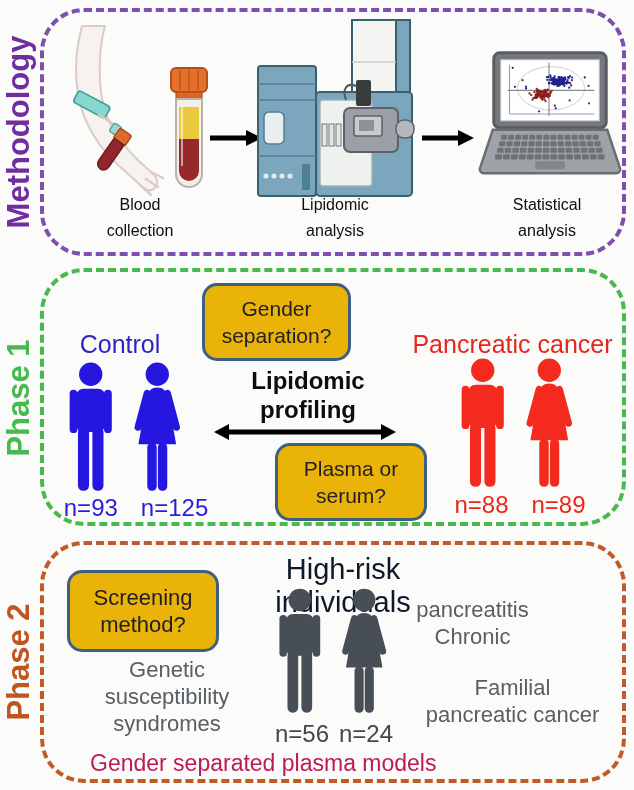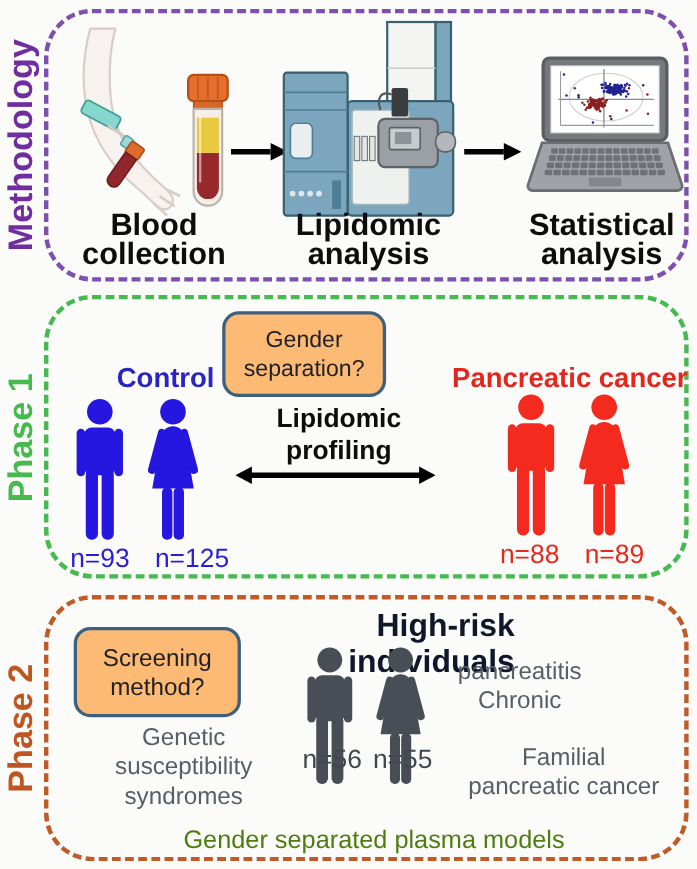--- a/index.html
+++ b/index.html
@@ -8,35 +8,35 @@
   .panel{position:absolute;left:40px;width:578px;border:4px dashed;border-radius:44px;}
   .p-meth{top:8px;height:240px;border-color:#7e4fae;}
   .p-ph1{top:268px;height:250px;border-color:#46b94f;}
   .p-ph2{top:541px;height:234px;border-color:#c05a26;}
   .side-label{position:absolute;font-weight:bold;font-size:31px;white-space:nowrap;
               transform:translate(-50%,-50%) rotate(-90deg);}
   .sl-meth{left:19px;top:132px;color:#6f2da0;}
   .sl-ph1{left:19px;top:398px;color:#46b94f;}
   .sl-ph2{left:19px;top:662px;color:#bf5622;}
   .abs{position:absolute;}
-  .step-label{position:absolute;text-align:center;font-weight:bold;font-size:28px;
+  .step-label{position:absolute;text-align:center;font-weight:normal;font-size:16px;
               line-height:26px;color:#0d0d0d;}
-  .qbox{position:absolute;background:#fdba74;border:3px solid #3f5f7e;border-radius:15px;
+  .qbox{position:absolute;background:#eab308;border:3px solid #3f5f7e;border-radius:15px;
         display:flex;flex-direction:column;justify-content:center;text-align:center;
         font-size:21px;line-height:27px;color:#212126;}
-  .cohort-title{position:absolute;text-align:right;font-weight:bold;font-size:25px;}
+  .cohort-title{position:absolute;text-align:center;font-weight:normal;font-size:25px;}
   .n-row{position:absolute;text-align:center;font-size:24px;display:flex;justify-content:center;gap:23px;}
   .gray-text{position:absolute;text-align:center;font-size:22px;line-height:27px;color:#585e66;}
   .couple{display:block;}
   .c-blue{color:#2517e0;}
   .c-red{color:#f32a1d;}
   .c-gray{color:#474e56;}
   .center-bold{position:absolute;text-align:center;font-weight:bold;font-size:24px;
                line-height:29px;color:#0d0d0d;}
-  .footer-note{position:absolute;text-align:center;font-size:23px;color:#4d7c0f;}
+  .footer-note{position:absolute;font-size:23px;color:#be185d;}
 </style>
 </head>
 <body>
 
 <div id="fig">
 
   <svg width="0" height="0" style="position:absolute">
     <defs>
       <g id="pict-couple">
 
@@ -460,20 +460,24 @@
     <div>Lipidomic</div>
     <div>profiling</div>
   </div>
 
   <svg class="abs" style="left:214px;top:423px" width="182" height="18" viewBox="0 0 182 18">
     <line x1="14" y1="9" x2="168" y2="9" stroke="#000" stroke-width="5"></line>
     <polygon points="15,1 0,9 15,17" fill="#000"></polygon>
     <polygon points="167,1 182,9 167,17" fill="#000"></polygon>
   </svg>
 
+  <div class="qbox" style="left:275px;top:443px;width:146px;height:72px">
+    <div>Plasma or</div>
+    <div>serum?</div>
+  </div>
 
   <div class="cohort-title" style="left:400px;top:330px;width:225px;color:#e5261e">Pancreatic cancer</div>
 
   <svg class="abs couple c-red" style="left:455px;top:358px" width="122" height="131" viewBox="0 0 220 236">
     <use href="#pict-couple" fill="currentColor"></use>
   </svg>
 
   <div class="n-row" style="left:450px;top:491px;width:140px;color:#e7281c">
     <span>n=88</span>
     <span>n=89</span>
@@ -492,23 +496,23 @@
   <div class="gray-text" style="left:77px;top:656px;width:180px">
     <div>Genetic</div>
     <div>susceptibility</div>
     <div>syndromes</div>
   </div>
 
   <svg class="abs couple c-gray" style="left:273px;top:588px" width="118" height="127" viewBox="0 0 220 236">
     <use href="#pict-couple" fill="currentColor"></use>
   </svg>
 
-  <div class="n-row" style="left:268px;top:677px;width:132px;color:#40474e;gap:10px">
+  <div class="n-row" style="left:268px;top:720px;width:132px;color:#40474e;gap:10px">
     <span>n=56</span>
-    <span>n=55</span>
+    <span>n=24</span>
   </div>
 
   <div class="gray-text" style="left:380px;top:596px;width:185px">
     <div>pancreatitis</div>
     <div>Chronic</div>
   </div>
 
   <div class="gray-text" style="left:400px;top:674px;width:225px">
     <div>Familial</div>
     <div>pancreatic cancer</div>

